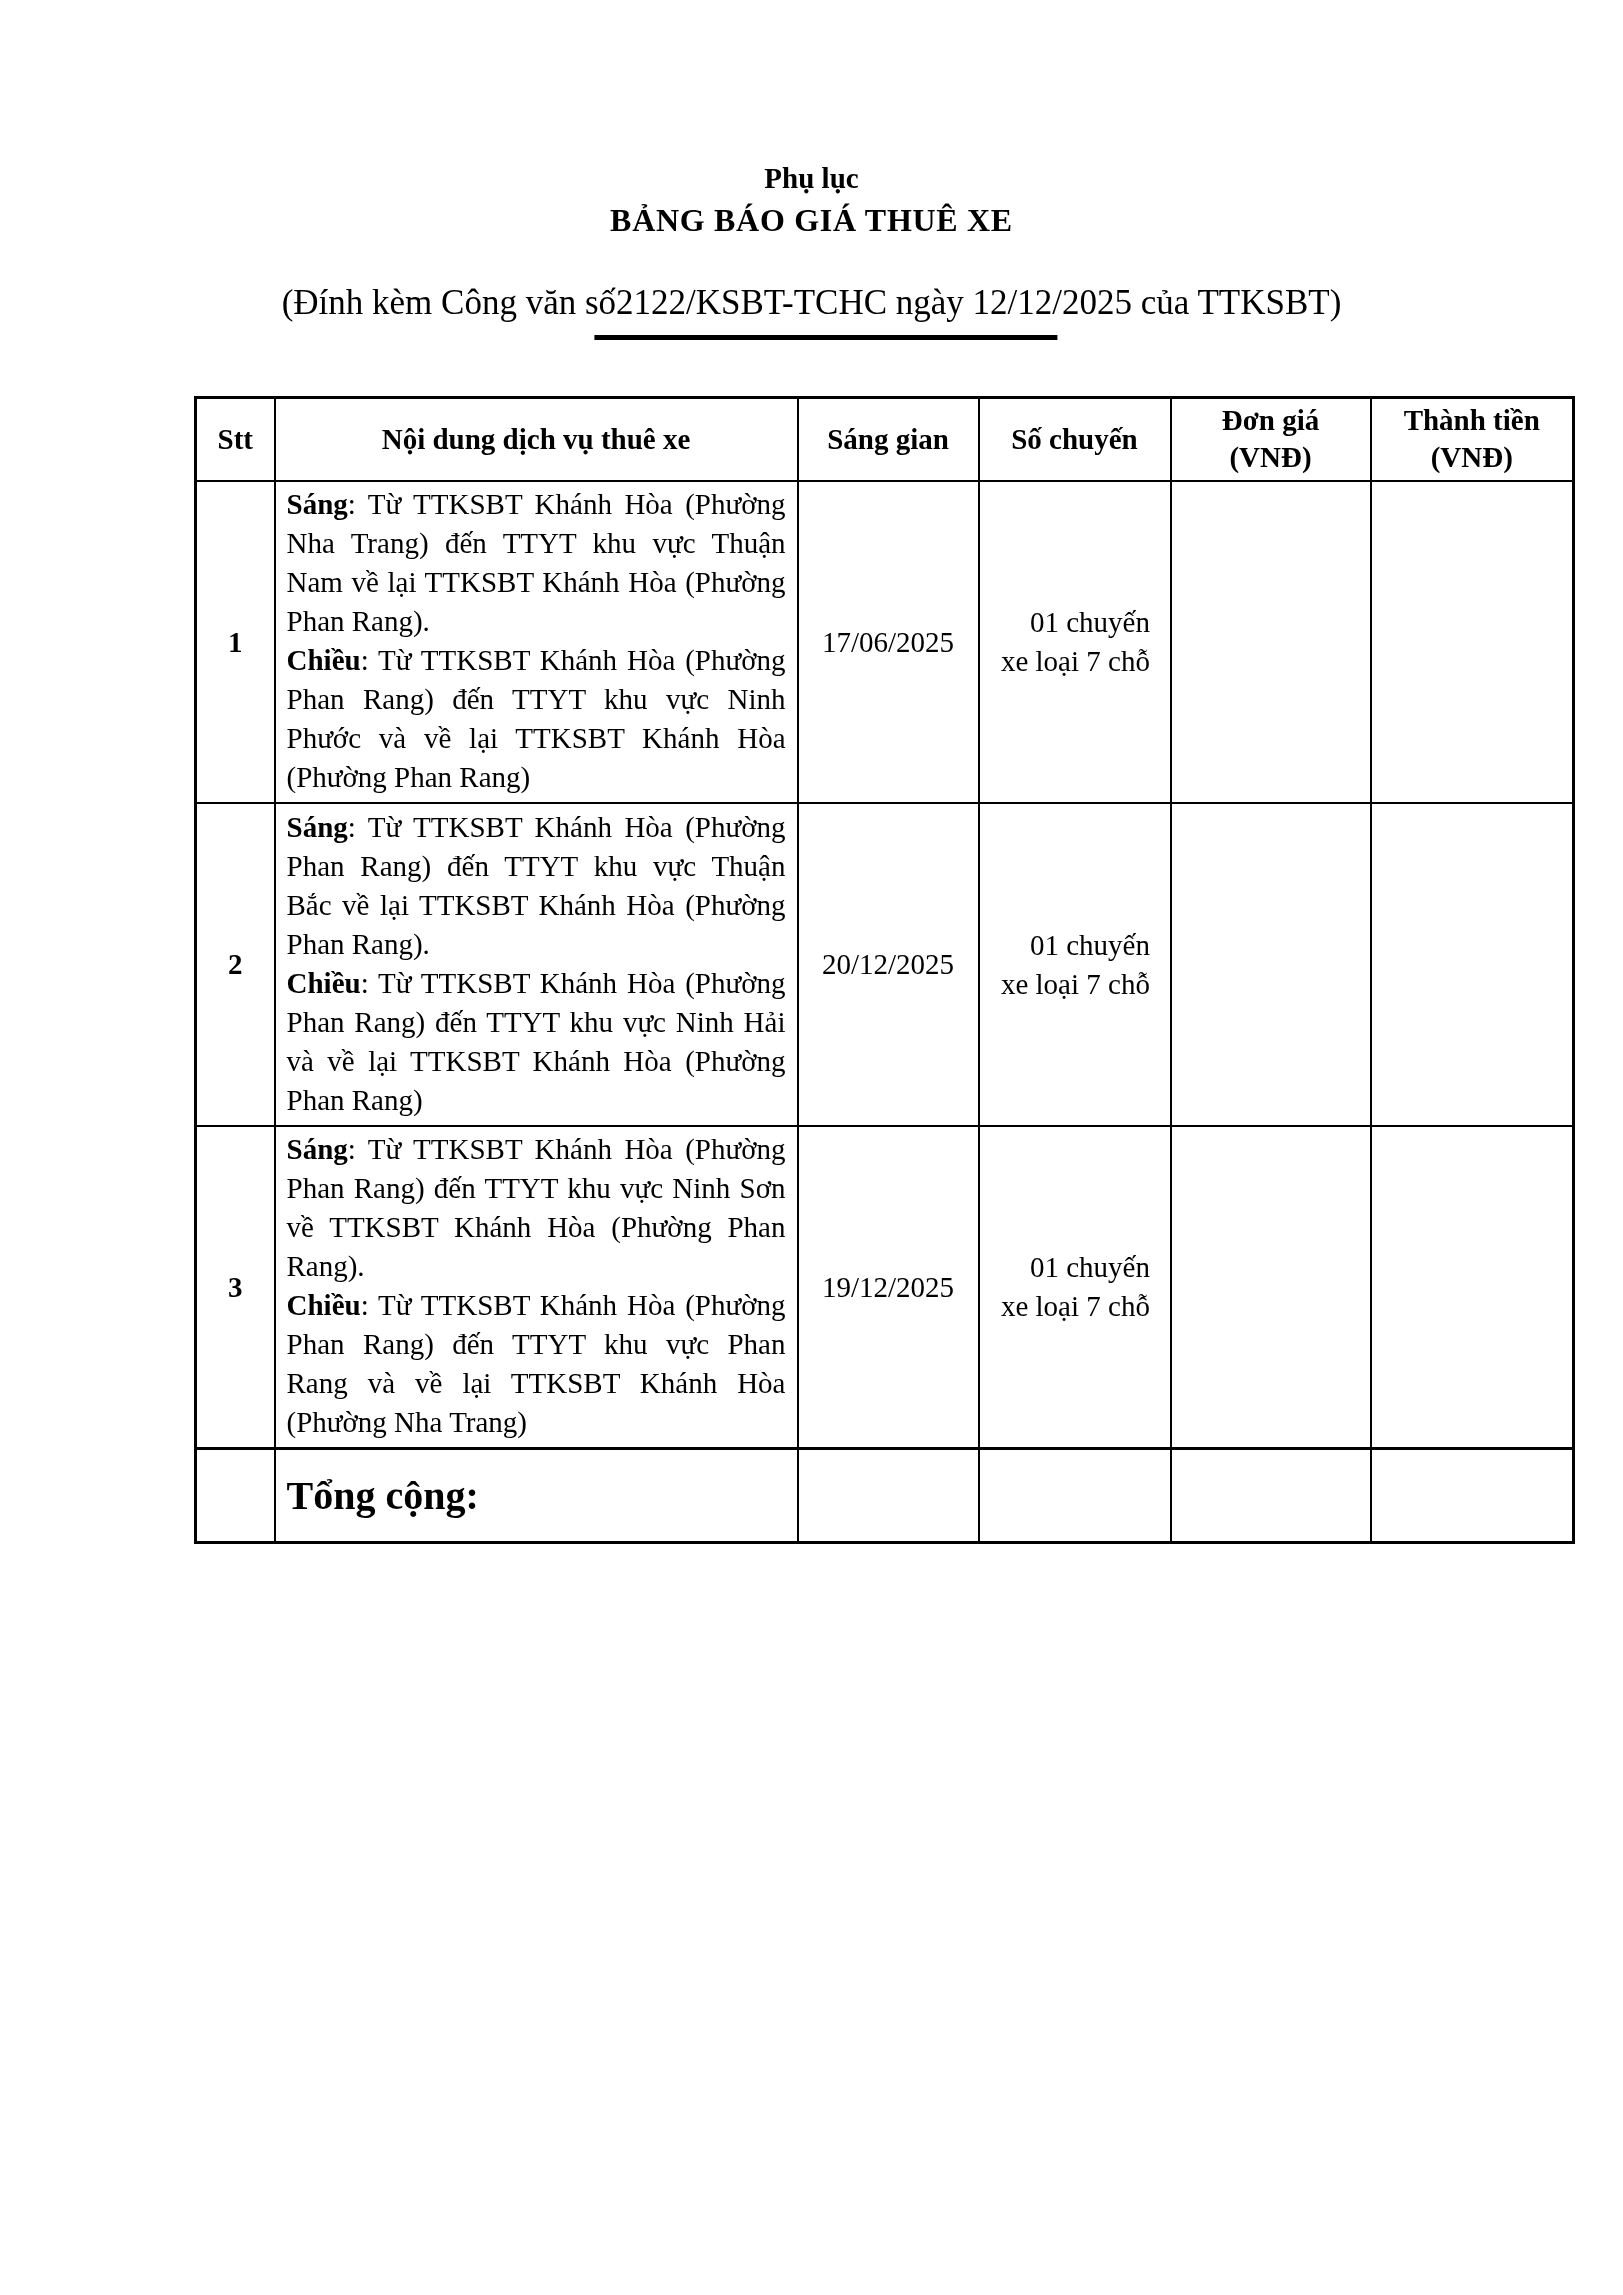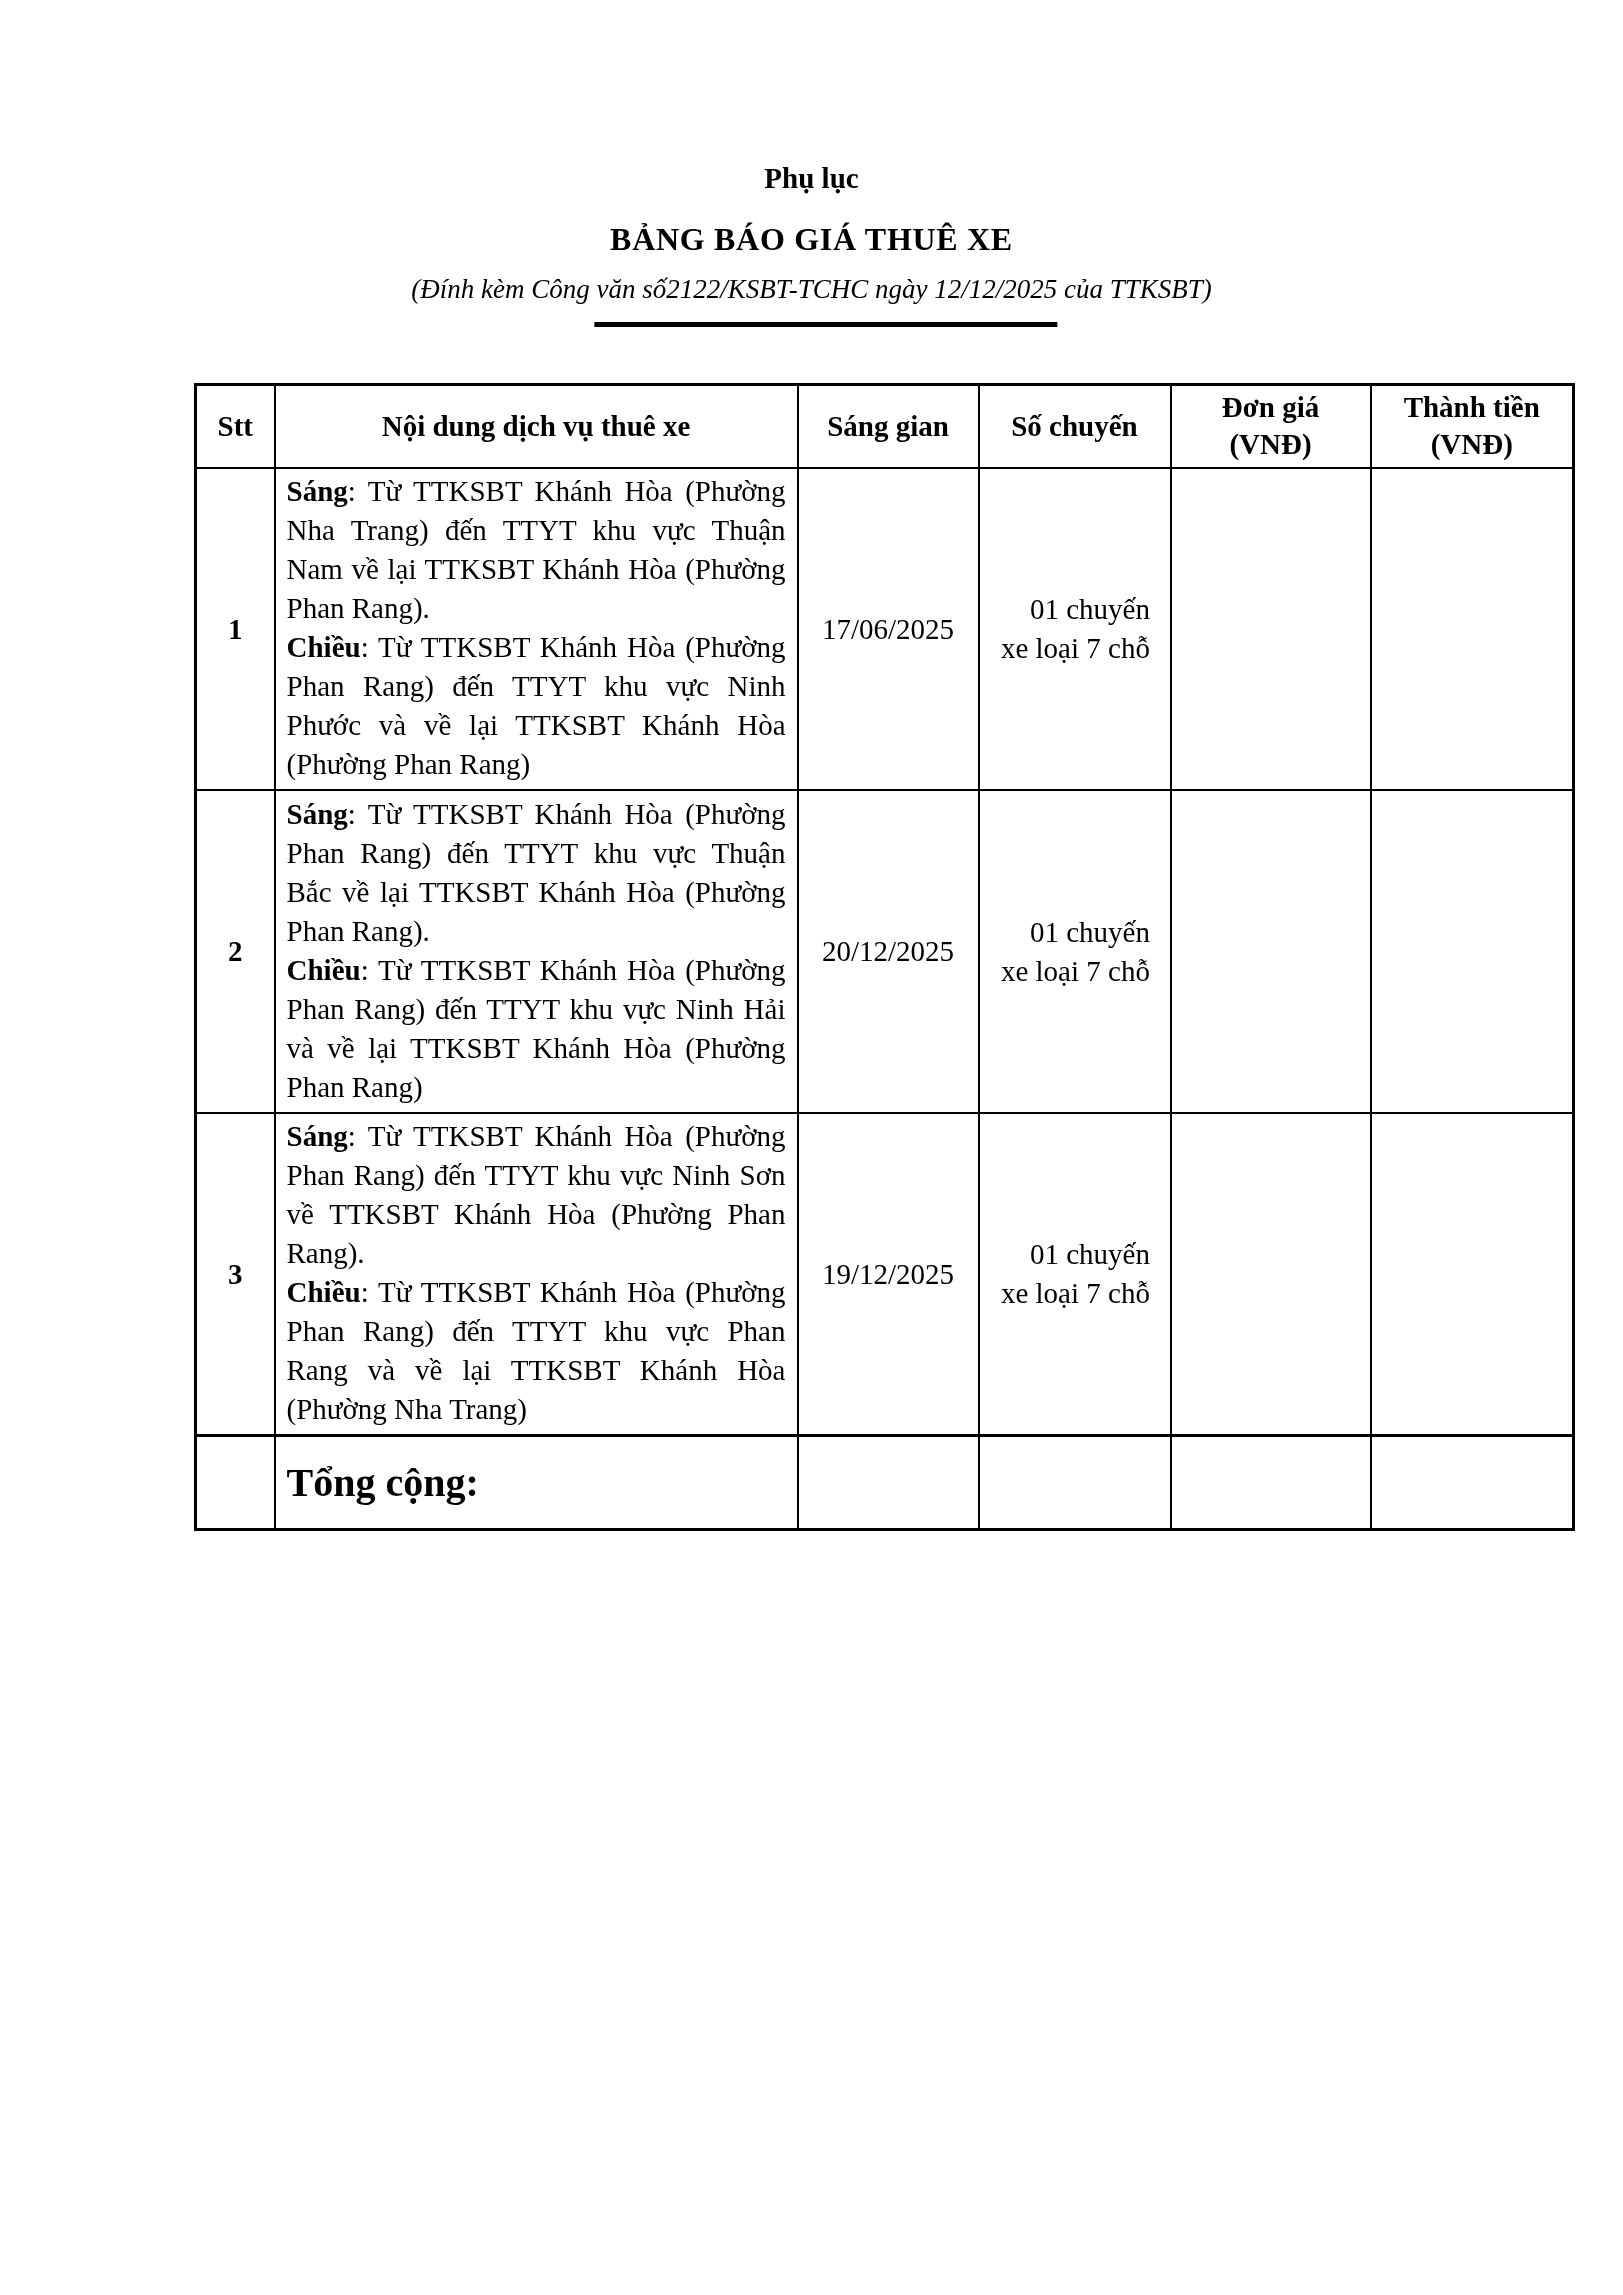--- a/index.html
+++ b/index.html
@@ -6,22 +6,22 @@
   body {
     width: 1623px; height: 2295px;
     font-family: "Liberation Serif", "DejaVu Serif", serif;
     color: #000;
     -webkit-font-smoothing: antialiased;
   }
   .page { position: relative; width: 1623px; height: 2062px; background: #ffffff; overflow: hidden; }
 
   .title-block { padding-top: 160px; text-align: center; }
   .appendix-title { font-size: 29px; line-height: 37px; font-weight: bold; }
-  .doc-title { font-size: 32px; line-height: 38px; font-weight: bold; margin-top: 23px; letter-spacing: 0.7px; }
-  .doc-subtitle { font-size: 27px; line-height: 37px; font-style: italic; margin-top: 13px; }
+  .doc-title { font-size: 32px; line-height: 38px; font-weight: bold; margin-top: 4px; letter-spacing: 0.7px; }
+  .doc-subtitle { font-size: 35px; line-height: 37px; margin-top: 45px; }
   .subtitle-underline { width: 463px; height: 4.6px; background: #000; margin: 14.4px auto 0 auto; transform: translateX(14.4px); }
 
   table.quote {
     border-collapse: collapse;
     table-layout: fixed;
     margin: 56px 0 0 194px;
     width: 1379px;
     border: 3.3px solid #000;
   }
   table.quote th, table.quote td { border: 2px solid #000; }

